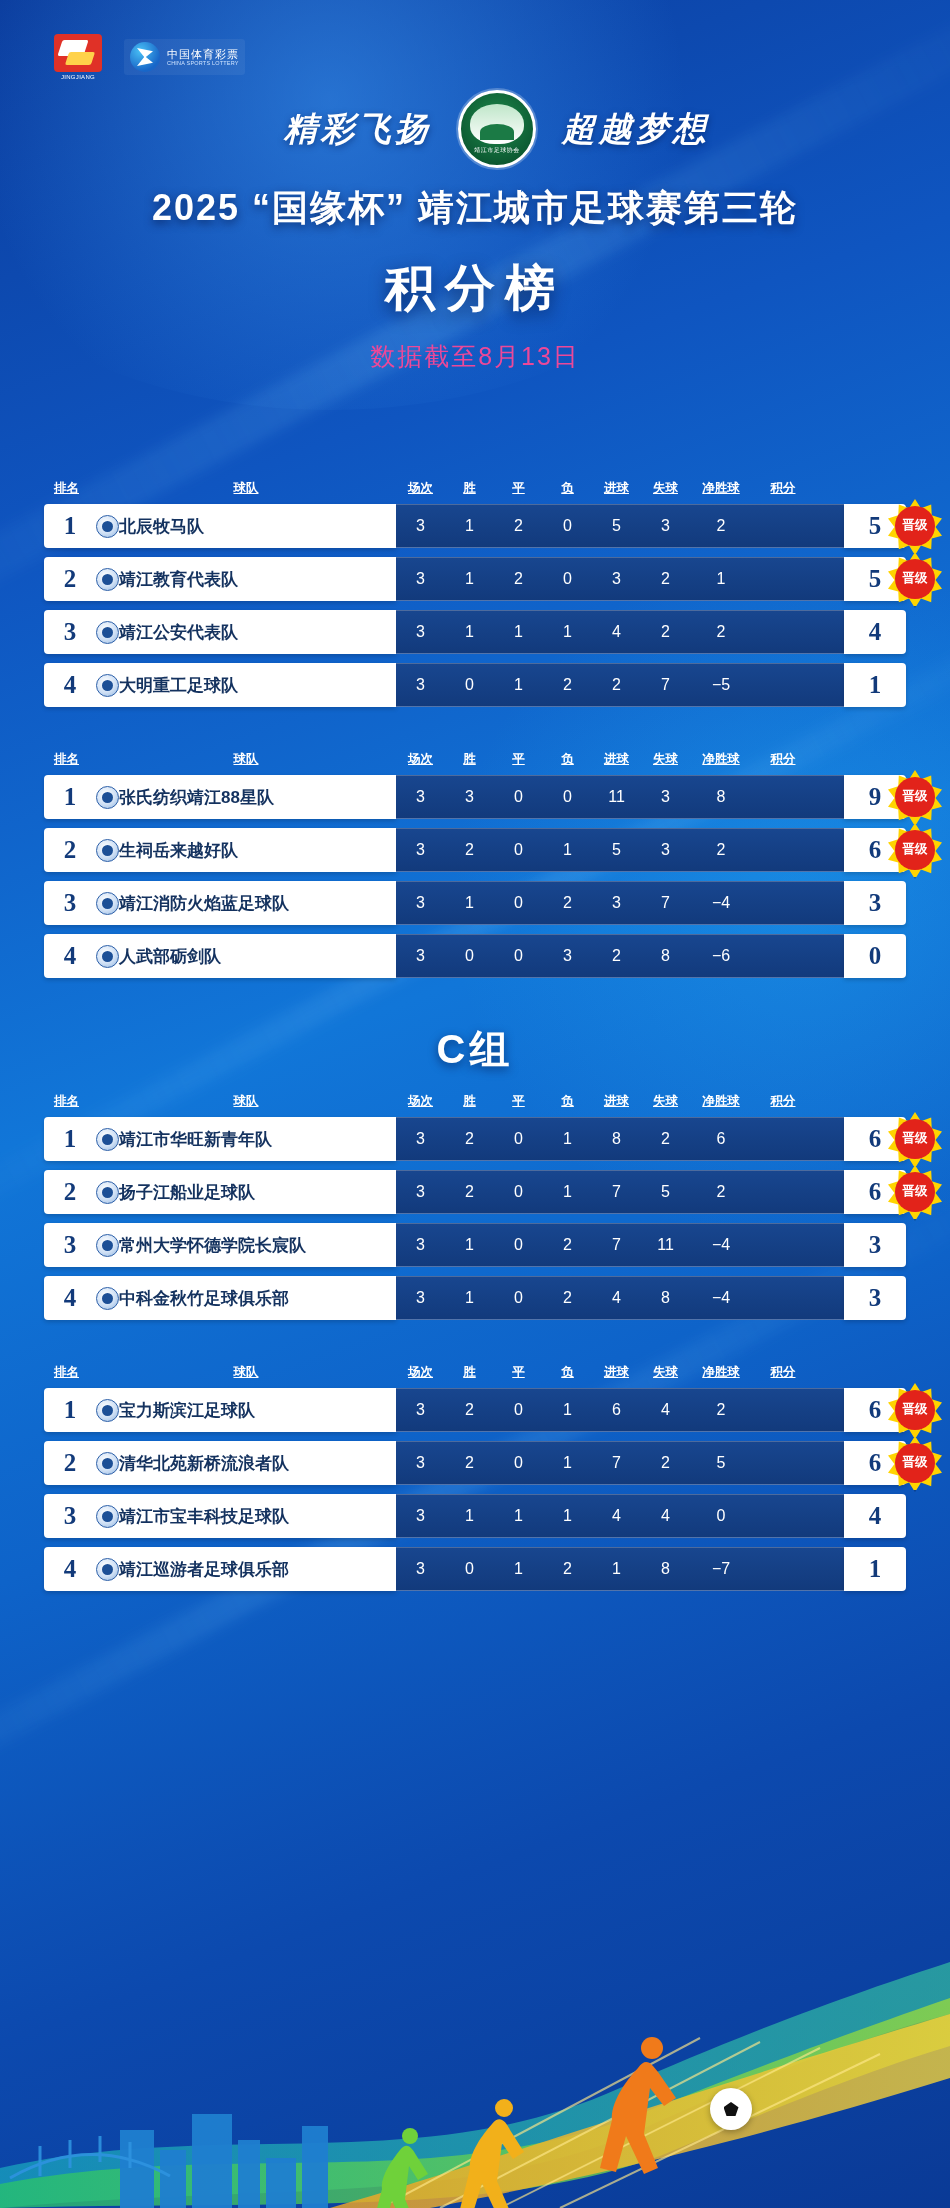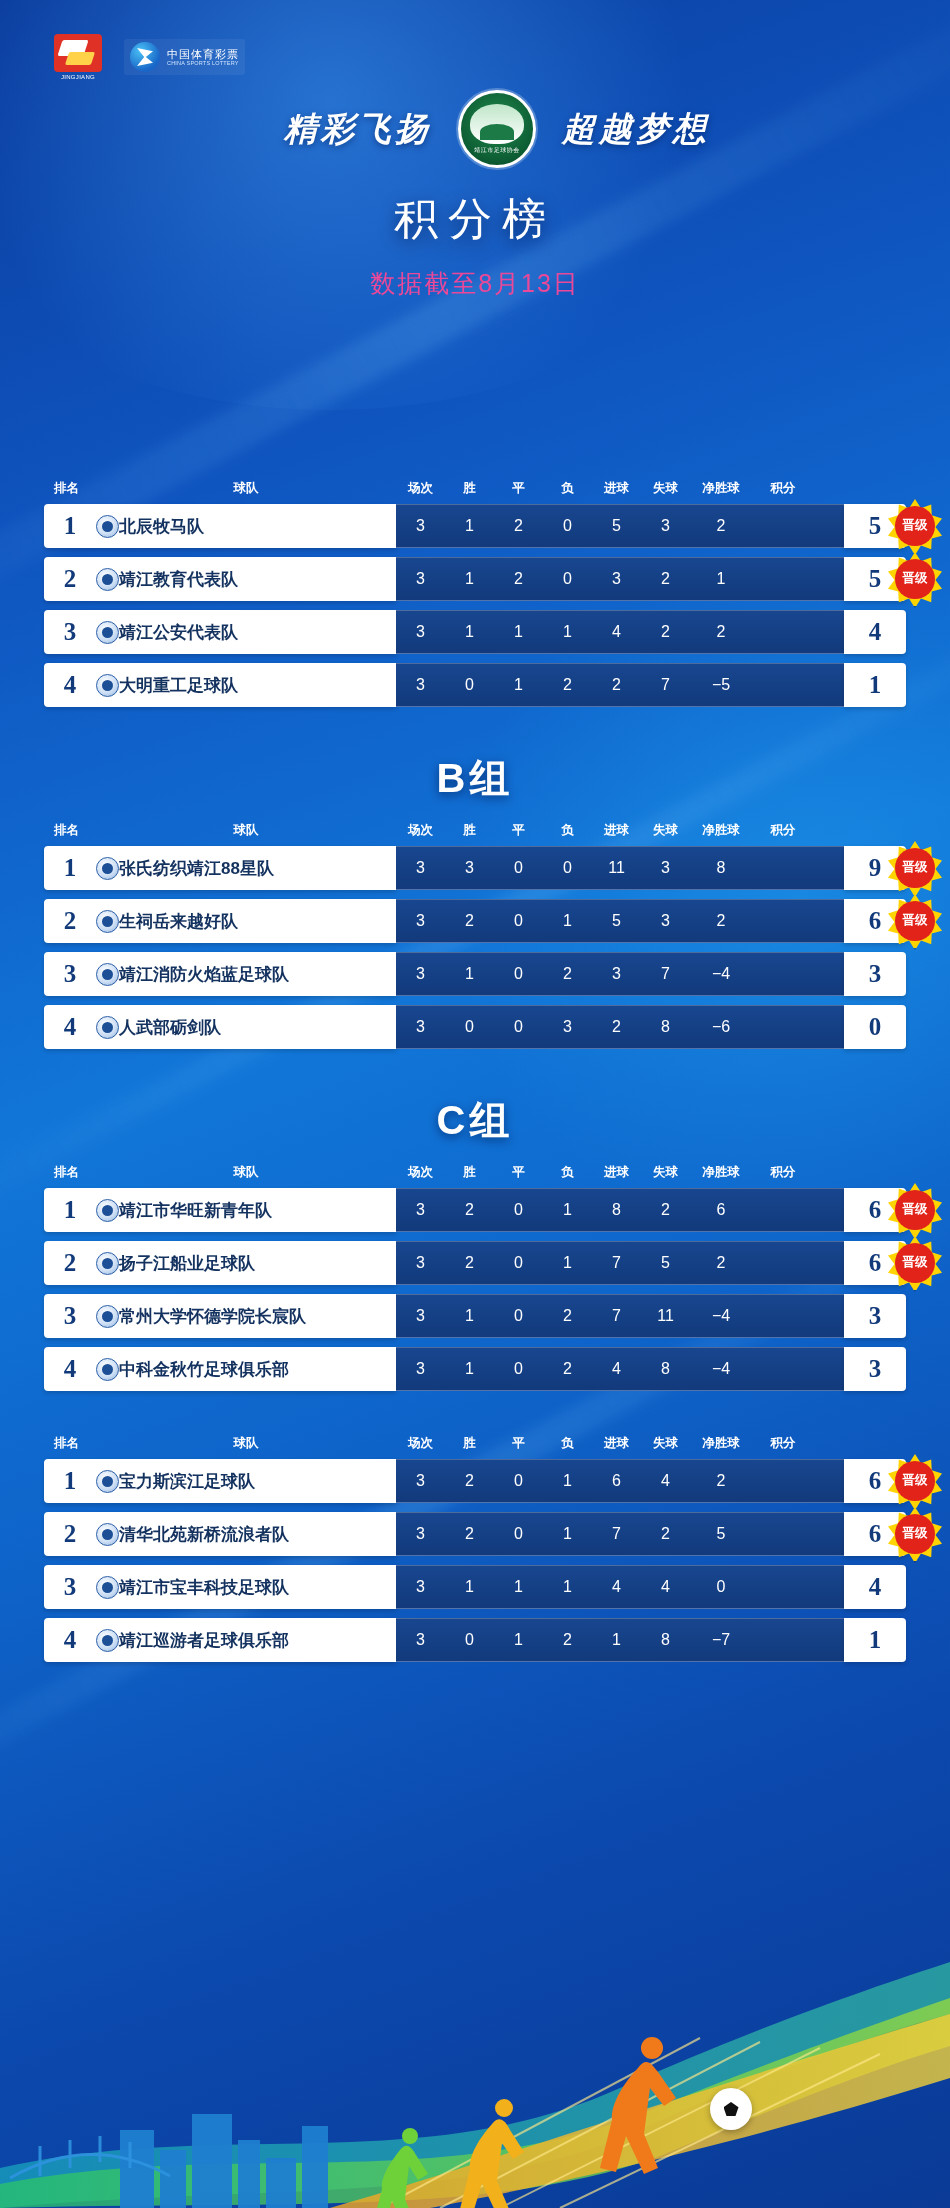--- a/index.html
+++ b/index.html
@@ -127,22 +127,22 @@
   .title-main {
     margin-top: 16px;
     font-size: 36px;
     font-weight: bold;
     color: #ffffff;
     letter-spacing: 2px;
     text-shadow: 0 3px 10px rgba(0,20,70,.65);
   }
   .title-big {
     margin-top: 22px;
-    font-size: 44px;
-    font-weight: normal;
+    font-size: 50px;
+    font-weight: bold;
     color: #ffffff;
     letter-spacing: 10px;
     text-shadow: 0 5px 16px rgba(0,20,70,.7);
   }
   .title-sub {
     margin-top: 18px;
     font-size: 25px;
     color: #ec4899;
     letter-spacing: 2px;
   }
@@ -161,20 +161,21 @@
   }
   .table-wrap { width: 862px; margin: 0 auto; position: relative; }
 
   .col-head {
     display: flex;
     align-items: flex-start;
     padding: 0 0 7px 0;
     font-size: 12.5px;
     color: #ffffff;
     font-weight: bold;
+    text-decoration: underline;
   }
   .row {
     display: flex;
     align-items: stretch;
     height: 44px;
     margin-bottom: 9px;
     position: relative;
   }
 
   
@@ -336,20 +337,21 @@
 
 <div class="header">
   <div class="slogan-row">
     <div class="slogan">精彩飞扬</div>
     <div class="crest">
       <div class="crest-inner"></div>
       <div class="crest-text">靖江市足球协会</div>
     </div>
     <div class="slogan">超越梦想</div>
   </div>
+  <div class="title-main">2025 “国缘杯” 靖江城市足球赛第三轮</div>
   <div class="title-big">积分榜</div>
   <div class="title-sub">数据截至8月13日</div>
 </div>
 
 <div class="groups" id="groups-root">
     <div class="group">
       <div class="table-wrap">
         <div class="col-head">
           <div class="c-rank">排名</div>
           <div class="c-team">球队</div>
@@ -442,21 +444,20 @@
             <div class="cell c-stat">2</div>
             <div class="cell c-stat">2</div>
             <div class="cell c-stat">7</div>
             <div class="cell c-gd">−5</div>
           </div>
           <div class="pts-block">1</div>
         </div>
       </div>
     </div>
     <div class="group">
-      <div class="group-title">B组</div>
       <div class="table-wrap">
         <div class="col-head">
           <div class="c-rank">排名</div>
           <div class="c-team">球队</div>
           <div class="c-stat">场次</div>
           <div class="c-stat">胜</div>
           <div class="c-stat">平</div>
           <div class="c-stat">负</div>
           <div class="c-stat">进球</div>
           <div class="c-stat">失球</div>

